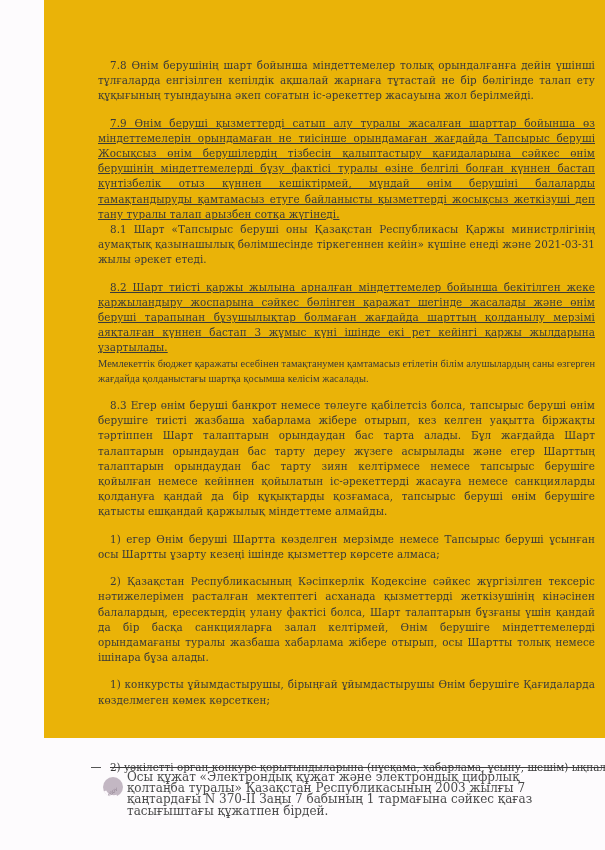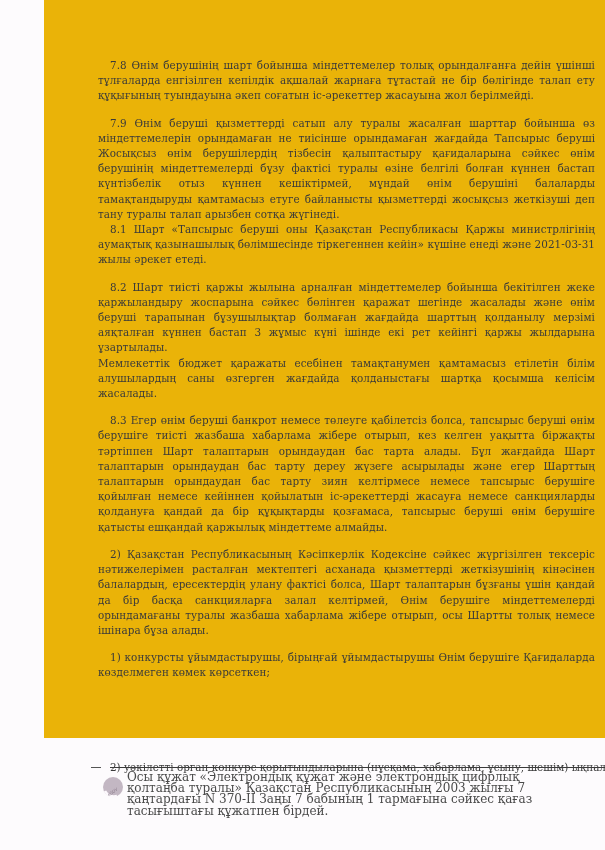--- a/index.html
+++ b/index.html
@@ -34,22 +34,22 @@
     width: 497px;
   }
   .para {
     font-size: 10.4px;
     line-height: 15.2px;
     text-align: justify;
     margin: 0 0 12px 0;
     text-indent: 12px;
     letter-spacing: 0.05px;
   }
-  .para.tight { margin-bottom: 0; }
-  .para.noindent { text-indent: 0; }
+  .para.tight { margin-bottom: 0; text-decoration: underline; }
+  .para.noindent { text-indent: 0; font-family: Liberation Serif, serif; }
   .heading {
     font-weight: bold;
     font-size: 10.6px;
     text-align: center;
     margin: 2px 0 8px 0;
     line-height: 14px;
     color: #333;
   }
   .last-line {
     position: absolute;
@@ -98,20 +98,21 @@
 <body>
 
 <div class="page">
   <div class="content">
     <p class="para">7.8 Өнім берушінің шарт бойынша міндеттемелер толық орындалғанға дейін үшінші тұлғаларда енгізілген кепілдік ақшалай жарнаға тұтастай не бір бөлігінде талап ету құқығының туындауына әкеп соғатын іс-әрекеттер жасауына жол берілмейді.</p>
     <p class="para tight">7.9 Өнім беруші қызметтерді сатып алу туралы жасалған шарттар бойынша өз міндеттемелерін орындамаған не тиісінше орындамаған жағдайда Тапсырыс беруші Жосықсыз өнім берушілердің тізбесін қалыптастыру қағидаларына сәйкес өнім берушінің міндеттемелерді бұзу фактісі туралы өзіне белгілі болған күннен бастап күнтізбелік отыз күннен кешіктірмей, мұндай өнім берушіні балаларды тамақтандыруды қамтамасыз етуге байланысты қызметтерді жосықсыз жеткізуші деп тану туралы талап арызбен сотқа жүгінеді.</p>
     <p class="para">8.1 Шарт «Тапсырыс беруші оны Қазақстан Республикасы Қаржы министрлігінің аумақтық қазынашылық бөлімшесінде тіркегеннен кейін» күшіне енеді және 2021-03-31 жылы әрекет етеді.</p>
     <p class="para tight">8.2 Шарт тиісті қаржы жылына арналған міндеттемелер бойынша бекітілген жеке қаржыландыру жоспарына сәйкес бөлінген қаражат шегінде жасалады және өнім беруші тарапынан бұзушылықтар болмаған жағдайда шарттың қолданылу мерзімі аяқталған күннен бастап 3 жұмыс күні ішінде екі рет кейінгі қаржы жылдарына ұзартылады.</p>
     <p class="para noindent">Мемлекеттік бюджет қаражаты есебінен тамақтанумен қамтамасыз етілетін білім алушылардың саны өзгерген жағдайда қолданыстағы шартқа қосымша келісім жасалады.</p>
     <p class="para">8.3 Егер өнім беруші банкрот немесе төлеуге қабілетсіз болса, тапсырыс беруші өнім берушіге тиісті жазбаша хабарлама жібере отырып, кез келген уақытта біржақты тәртіппен Шарт талаптарын орындаудан бас тарта алады. Бұл жағдайда Шарт талаптарын орындаудан бас тарту дереу жүзеге асырылады және егер Шарттың талаптарын орындаудан бас тарту зиян келтірмесе немесе тапсырыс берушіге қойылған немесе кейіннен қойылатын іс-әрекеттерді жасауға немесе санкцияларды қолдануға қандай да бір құқықтарды қозғамаса, тапсырыс беруші өнім берушіге қатысты ешқандай қаржылық міндеттеме алмайды.</p>
+    <p class="para">1) егер Өнім беруші Шартта көзделген мерзімде немесе Тапсырыс беруші ұсынған осы Шартты ұзарту кезеңі ішінде қызметтер көрсете алмаса;</p>
     <p class="para">2) Қазақстан Республикасының Кәсіпкерлік Кодексіне сәйкес жүргізілген тексеріс нәтижелерімен расталған мектептегі асханада қызметтерді жеткізушінің кінәсінен балалардың, ересектердің улану фактісі болса, Шарт талаптарын бұзғаны үшін қандай да бір басқа санкцияларға залал келтірмей, Өнім берушіге міндеттемелерді орындамағаны туралы жазбаша хабарлама жібере отырып, осы Шартты толық немесе ішінара бұза алады.</p>
     <p class="para">1) конкурсты ұйымдастырушы, бірыңғай ұйымдастырушы Өнім берушіге Қағидаларда көзделмеген көмек көрсеткен;</p>
   </div>
 
   <div class="strike-dash"></div>
   <div class="last-line">2) уәкілетті орган конкурс қорытындыларына (нұсқама, хабарлама, ұсыну, шешім) ықпал</div>
 
   <div class="stamp">
     <span class="stamp-logo">
       <svg width="22" height="22" viewBox="0 0 22 22">

